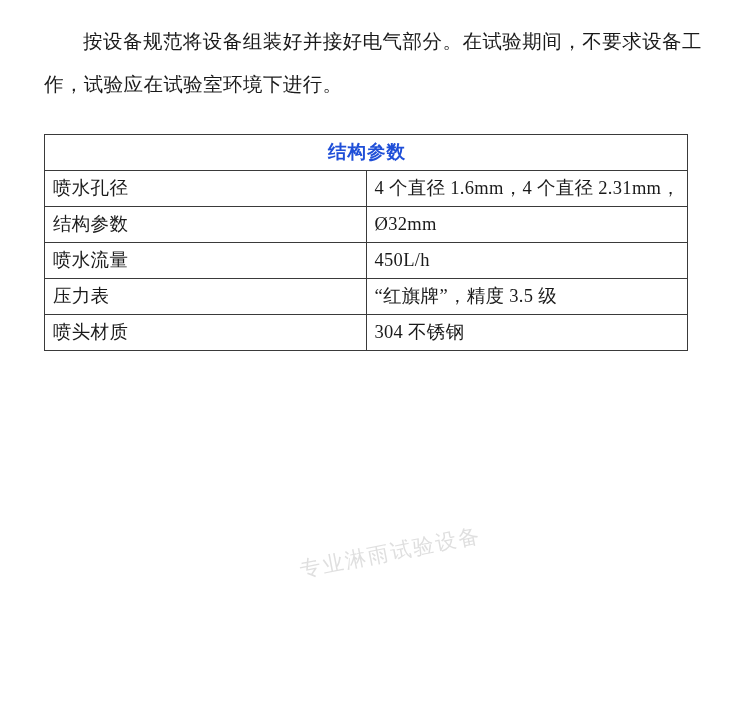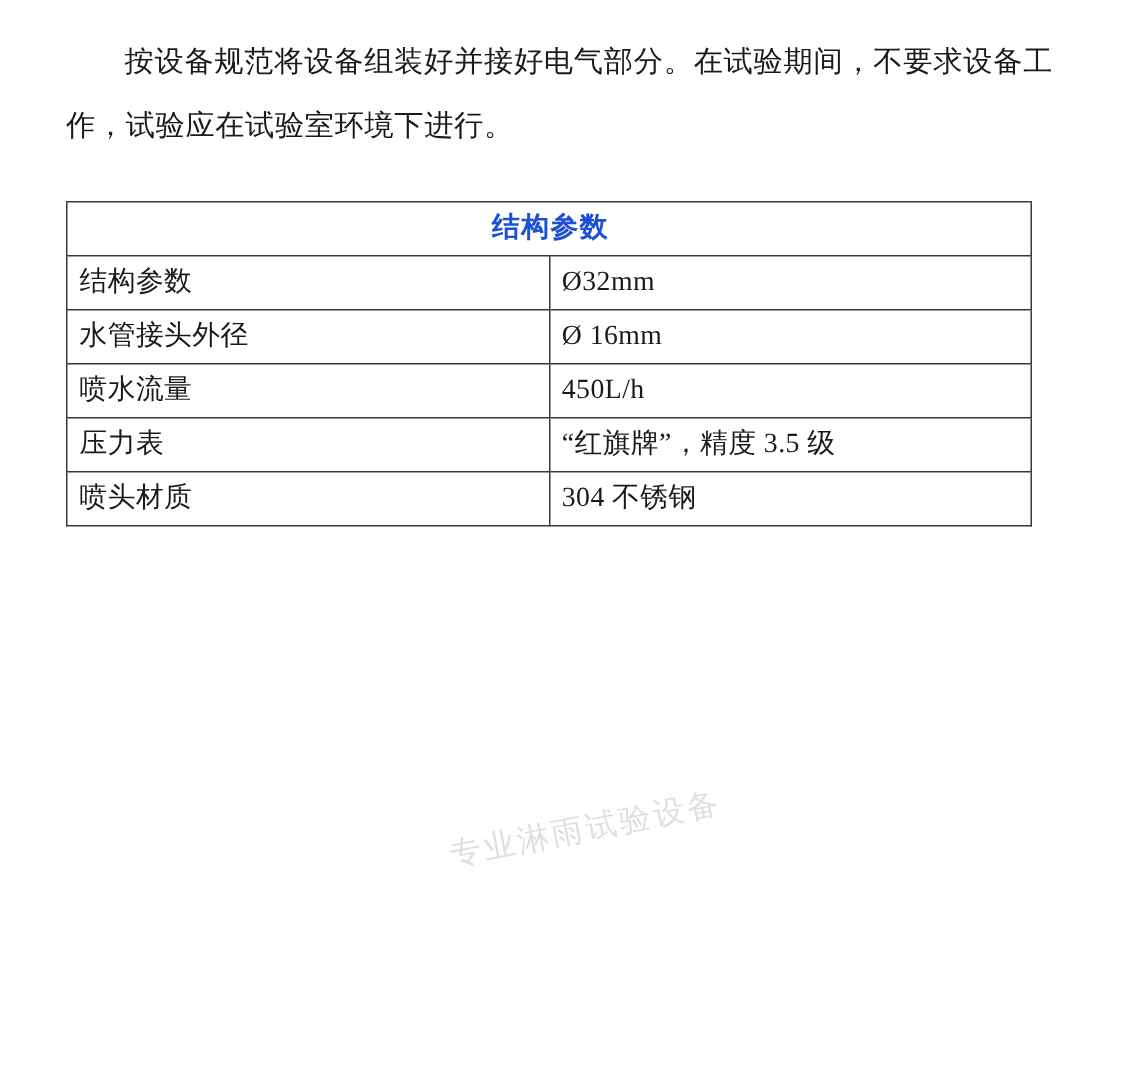--- a/index.html
+++ b/index.html
@@ -83,26 +83,26 @@
 
   <p class="para">按设备规范将设备组装好并接好电气部分。在试验期间，不要求设备工作，试验应在试验室环境下进行。</p>
 
   <div class="tbl-wrap">
     <table class="params">
       <tbody>
         <tr>
           <td class="title" colspan="2">结构参数</td>
         </tr>
         <tr>
+          <td class="label">喷水孔径</td>
+          <td class="value">4 个直径 1.6mm，4 个直径 2.31mm，</td>
+        </tr>
+        <tr>
           <td class="label">结构参数</td>
           <td class="value">Ø32mm</td>
-        </tr>
-        <tr>
-          <td class="label">水管接头外径</td>
-          <td class="value">Ø 16mm</td>
         </tr>
         <tr>
           <td class="label">喷水流量</td>
           <td class="value">450L/h</td>
         </tr>
         <tr>
           <td class="label">压力表</td>
           <td class="value">“红旗牌”，精度 3.5 级</td>
         </tr>
         <tr>

